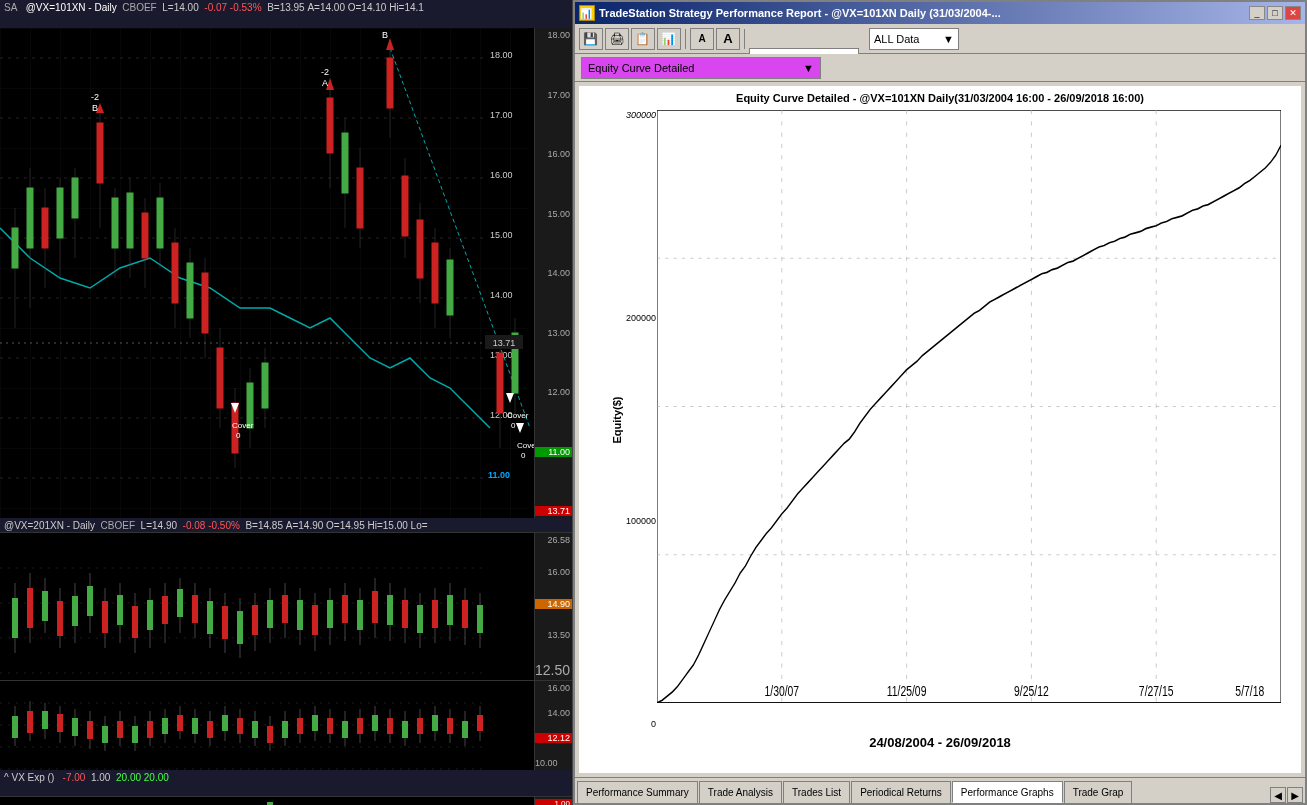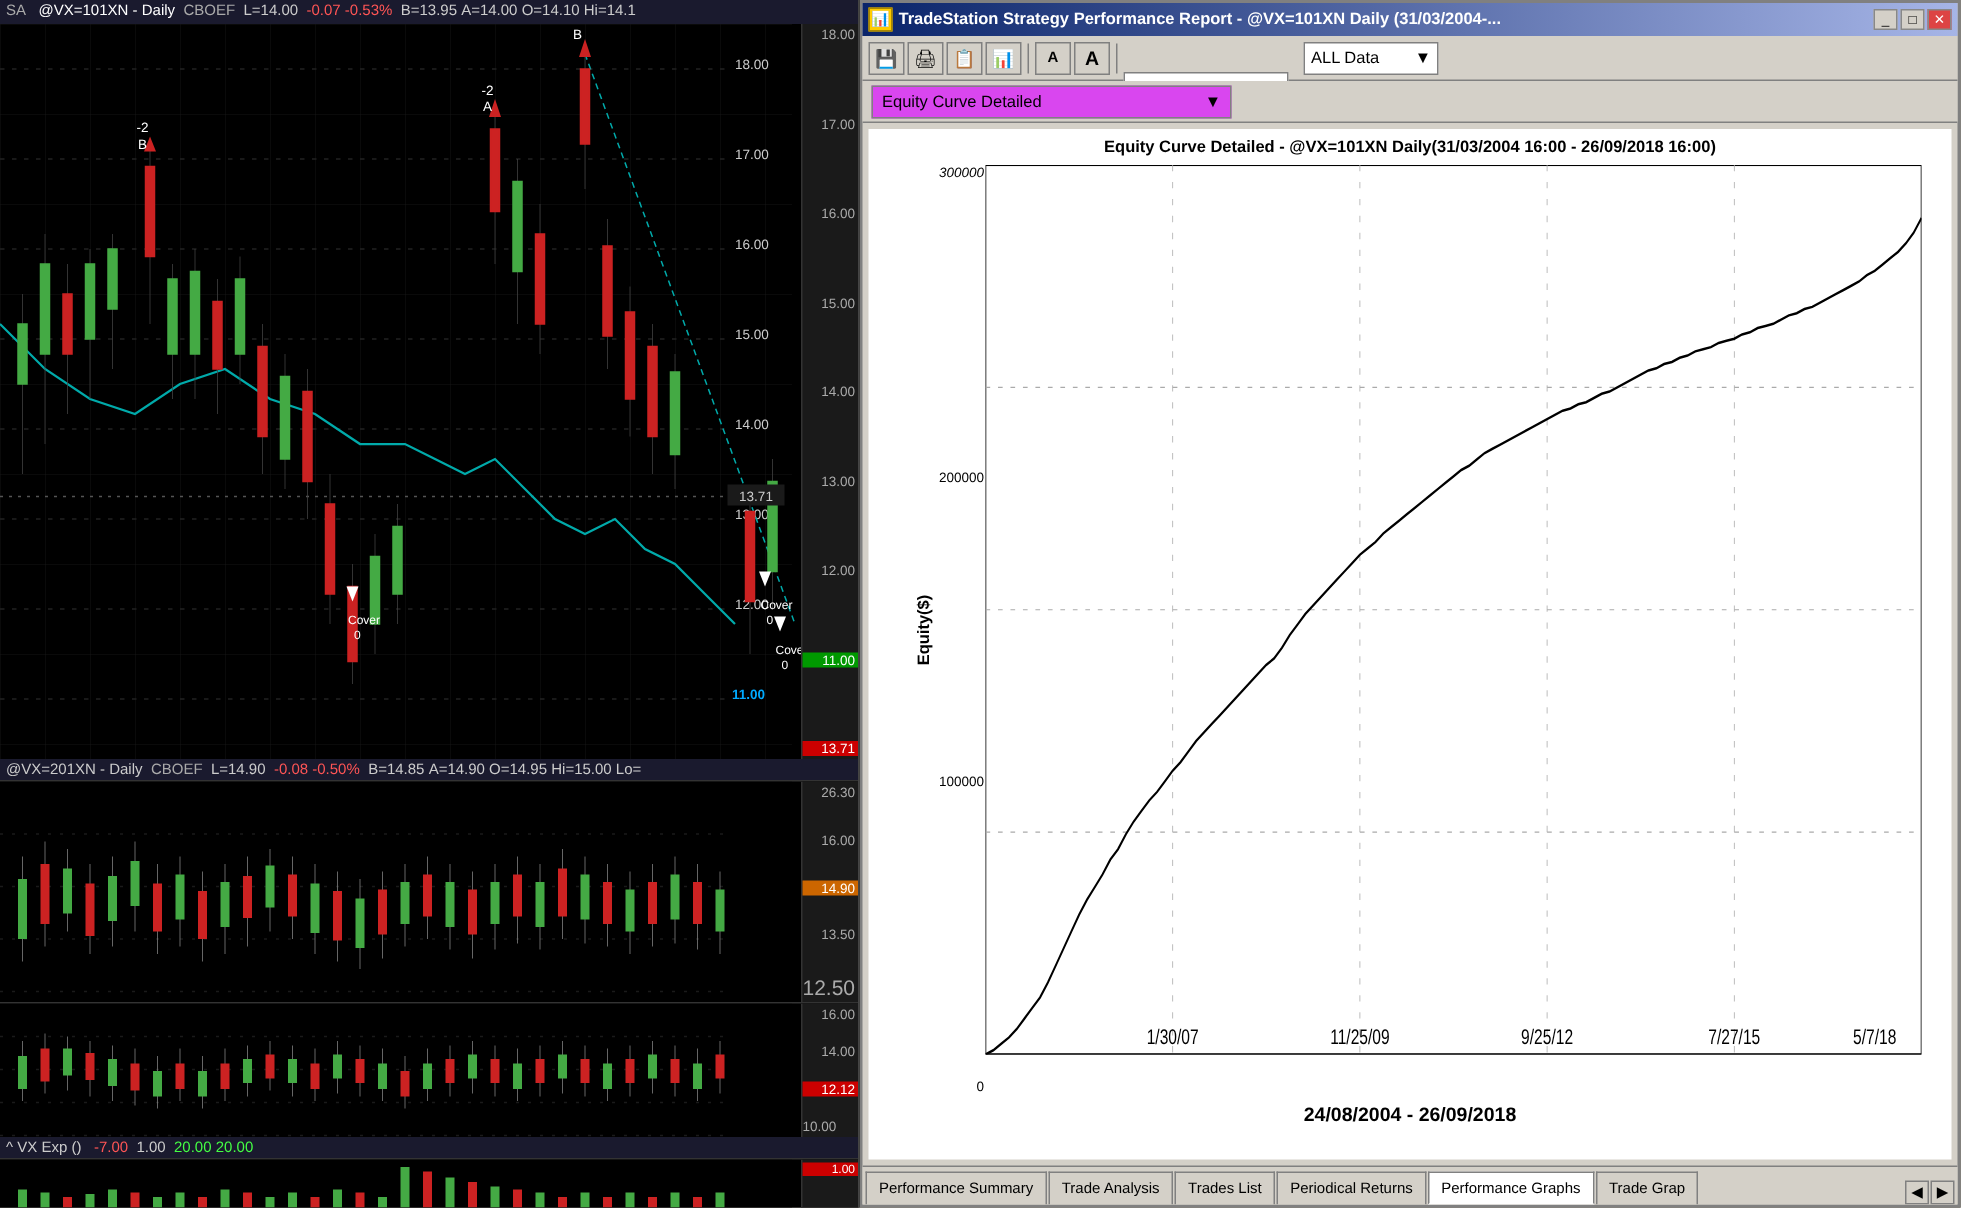--- a/index.html
+++ b/index.html
@@ -217,21 +217,21 @@
       font-size: 10px;
       display: flex; align-items: center; justify-content: center;
       cursor: pointer;
     }
   </style>
 </head>
 <body>
 
 <div id="left-panel">
 
-  <div class="chart-header" style="height:16px;">
+  <div class="chart-header" style="height:28px;">
     <span style="color:#aaa">SA&nbsp;&nbsp;</span>
     <span style="color:#fff">@VX=101XN - Daily&nbsp;</span>
     <span style="color:#aaa">CBOEF&nbsp;</span>
     <span style="color:#ccc">L=14.00&nbsp;</span>
     <span style="color:#ff5555">-0.07&nbsp;-0.53%&nbsp;</span>
     <span style="color:#ccc">B=13.95&nbsp;A=14.00&nbsp;O=14.10&nbsp;Hi=14.1</span>
   </div>
 
   <div class="chart-area-main" style="height:490px; position:relative;">
     
@@ -475,21 +475,21 @@
         <line x1="450" y1="50" x2="450" y2="108" stroke="#888" stroke-width="0.5"></line>
         <rect x="447" y="62" width="6" height="30" fill="#44aa44"></rect>
         <line x1="465" y1="55" x2="465" y2="112" stroke="#888" stroke-width="0.5"></line>
         <rect x="462" y="67" width="6" height="28" fill="#cc2222"></rect>
         <line x1="480" y1="60" x2="480" y2="115" stroke="#888" stroke-width="0.5"></line>
         <rect x="477" y="72" width="6" height="28" fill="#44aa44"></rect>
       </g>
     </svg>
     
     <div style="position:absolute; right:0; top:0; width:38px; height:100%; display:flex; flex-direction:column; justify-content:space-between; padding:2px 0; background:#1a1a1a; border-left:1px solid #333;">
-      <span style="color:#aaa;font-size:9px;text-align:right;padding-right:2px;">26.30</span>
+      <span style="color:#aaa;font-size:9px;text-align:right;padding-right:2px;">26.58</span>
       <span style="color:#aaa;font-size:9px;text-align:right;padding-right:2px;">16.00</span>
       <span style="background:#cc6600;color:#fff;font-size:9px;text-align:right;padding-right:2px;">14.90</span>
       <span style="color:#aaa;font-size:9px;text-align:right;padding-right:2px;">13.50</span>
       <span style="color:#aaa;font-size:14px;text-align:right;padding-right:18px;">12.50</span>
     </div>
   </div>
 
 
   <div class="chart-area-bot" style="position:relative; height:90px;">
     <svg width="528" height="90">
@@ -568,21 +568,21 @@
     </svg>
     
     <div style="position:absolute; right:0; top:0; width:38px; height:100%; display:flex; flex-direction:column; justify-content:space-between; padding:2px 0; background:#1a1a1a; border-left:1px solid #333;">
       <span style="color:#aaa;font-size:9px;text-align:right;padding-right:2px;">16.00</span>
       <span style="color:#aaa;font-size:9px;text-align:right;padding-right:2px;">14.00</span>
       <span style="background:#cc0000;color:#fff;font-size:9px;text-align:right;padding-right:2px;">12.12</span>
       <span style="color:#aaa;font-size:9px;text-align:right;padding-right:16px;">10.00</span>
     </div>
   </div>
 
-  <div class="chart-header" style="height:14px;">
+  <div class="chart-header" style="height:26px;">
     <span style="color:#ccc">^ VX Exp ()&nbsp;&nbsp;</span>
     <span style="color:#ff5555">-7.00&nbsp;</span>
     <span style="color:#ccc">1.00&nbsp;</span>
     <span style="color:#44ff44">20.00&nbsp;20.00</span>
   </div>
 
   <div class="chart-area-ind" style="position:relative; height:80px; background:#000;">
     <svg width="528" height="80">
       <rect width="528" height="80" fill="#000"></rect>
 

